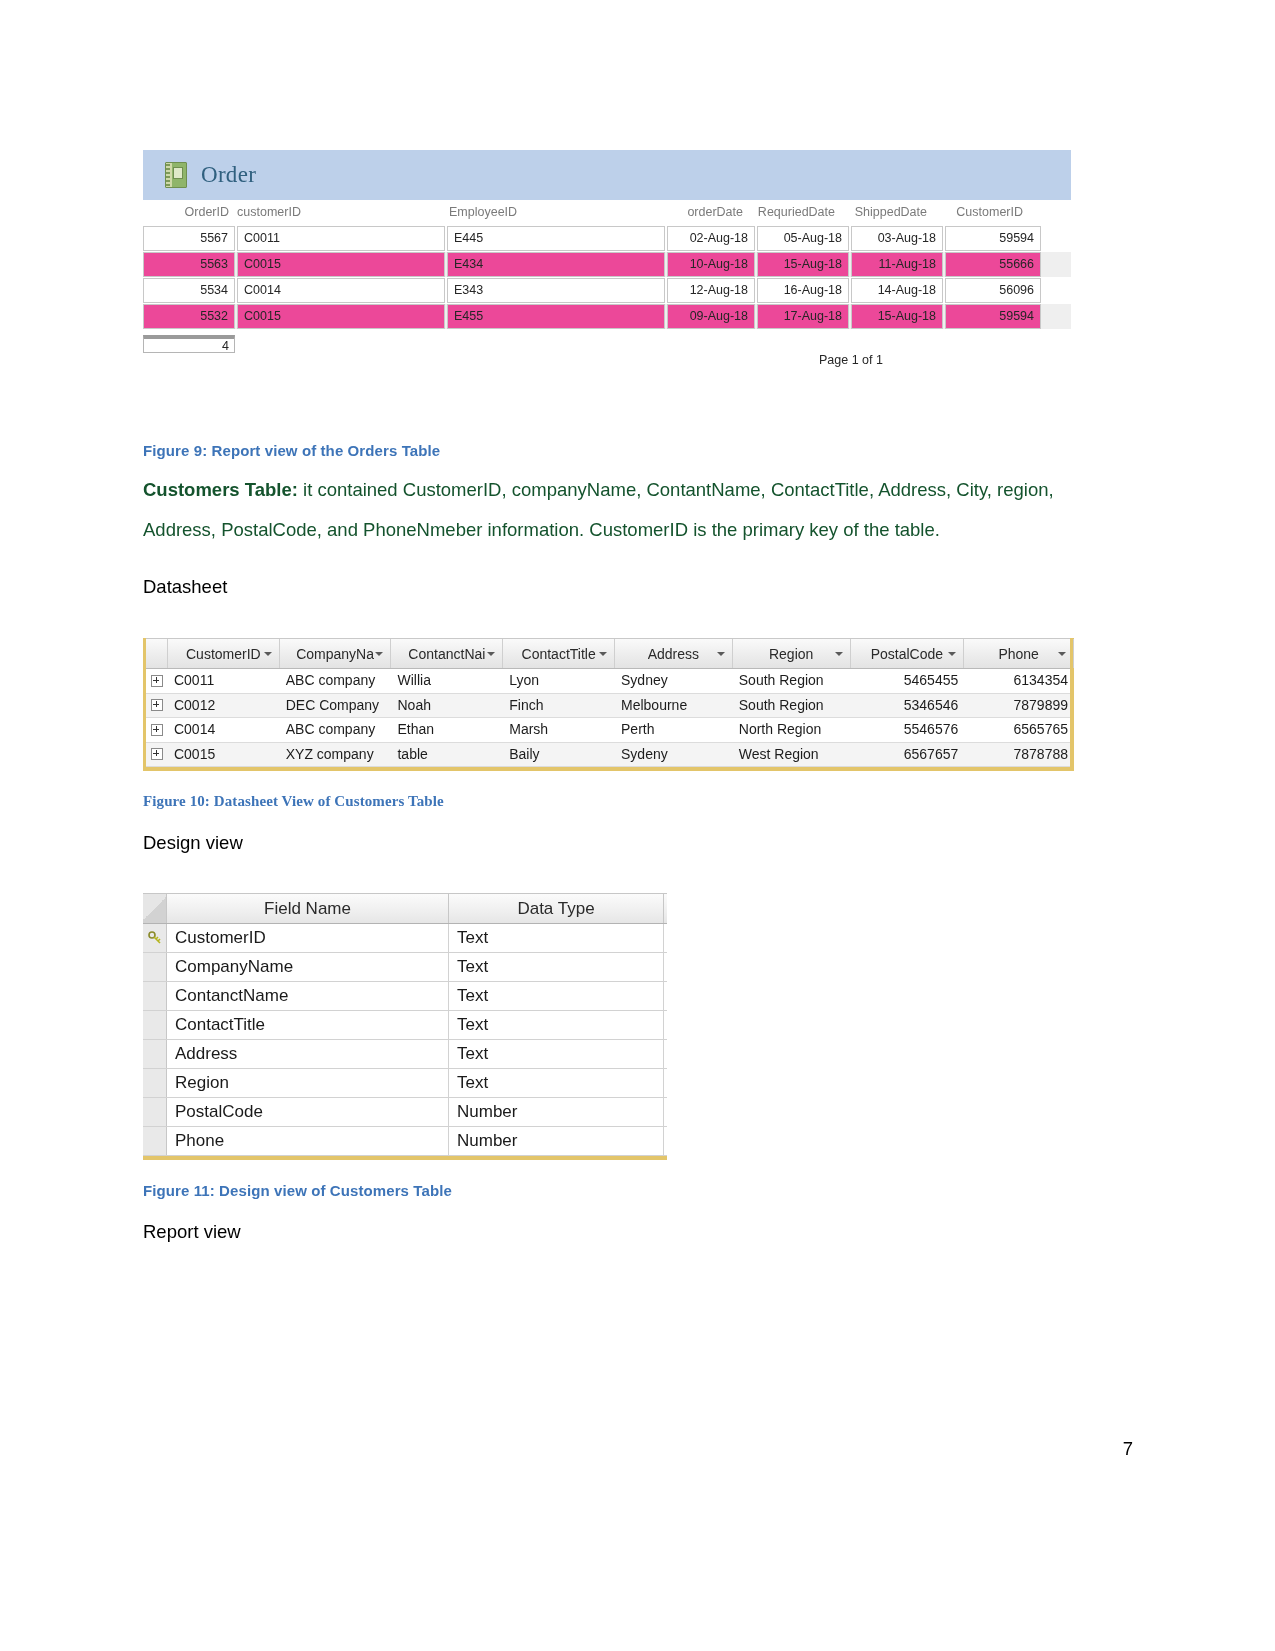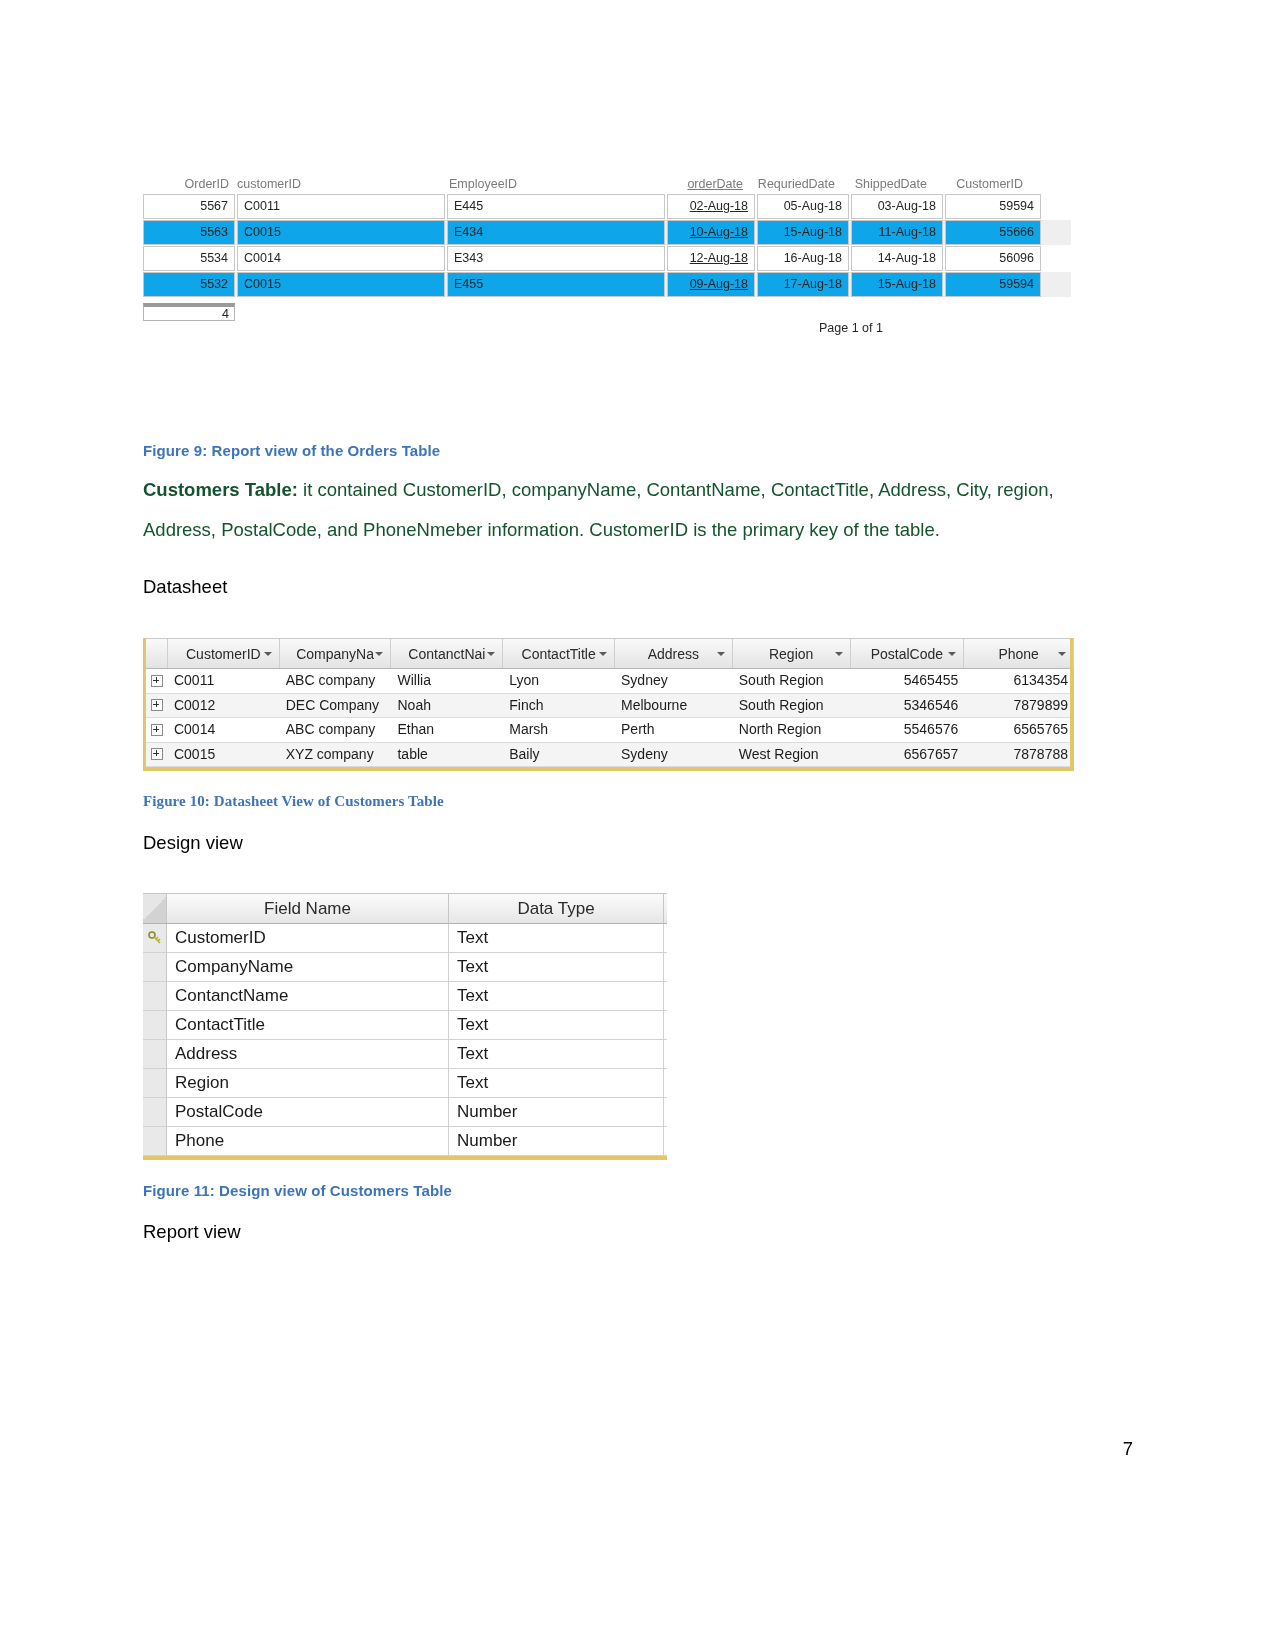--- a/index.html
+++ b/index.html
@@ -70,49 +70,49 @@
   .order-title-text {
     font-family: "Liberation Serif", serif;
     font-size: 23px;
     color: #30607f;
     letter-spacing: 0.3px;
   }
 
   .order-head {
     display: flex;
     height: 26px;
-    align-items: flex-end;
+    align-items: center;
     font-size: 12.5px;
     color: #7a7a7a;
-    padding-top: 18px;
+    padding-top: 0;
   }
   .order-head > div { box-sizing: border-box; padding: 0 6px 3px 6px; }
 
   .order-row {
     display: flex;
     height: 25px;
     margin-bottom: 1px;
   }
   .order-row > div {
     box-sizing: border-box;
     border: 1px solid #c8c8c8;
     font-size: 12.5px;
     color: #262626;
     line-height: 23px;
     padding: 0 6px;
     background: #ffffff;
     margin-right: 2px;
   }
-  .order-row.alt > div { background: #0ea5e9; }
+  .order-row.alt > div { background: #ec4899; }
   .order-row.alt { background: #efefef; }
 
   .c-orderid   { width: 92px;  text-align: right; }
   .c-custid    { width: 208px; text-align: left; }
   .c-empid     { width: 218px; text-align: left; }
-  .c-odate     { width: 88px;  text-align: right; text-decoration: underline; }
+  .c-odate     { width: 88px;  text-align: right; }
   .c-rdate     { width: 92px;  text-align: right; }
   .c-sdate     { width: 92px;  text-align: right; }
   .c-shipid    { width: 96px;  text-align: right; }
 
   .order-head .c-custid { padding-left: 2px; }
   .order-head .c-empid  { padding-left: 6px; }
 
   .order-footer {
     margin-top: 6px;
     position: relative;
@@ -331,20 +331,28 @@
     color: #000;
   }
 </style>
 </head>
 <body>
 
 <div class="page">
 
   <div class="order-report">
 
+    <div class="order-title-bar">
+      <div class="order-icon">
+        <div class="book"></div>
+        <div class="rings"></div>
+        <div class="inner"></div>
+      </div>
+      <div class="order-title-text">Order</div>
+    </div>
 
     <div class="order-head">
       <div class="c-orderid">OrderID</div>
       <div class="c-custid">customerID</div>
       <div class="c-empid">EmployeeID</div>
       <div class="c-odate">orderDate</div>
       <div class="c-rdate">RequriedDate</div>
       <div class="c-sdate">ShippedDate</div>
       <div class="c-shipid">CustomerID</div>
     </div>

